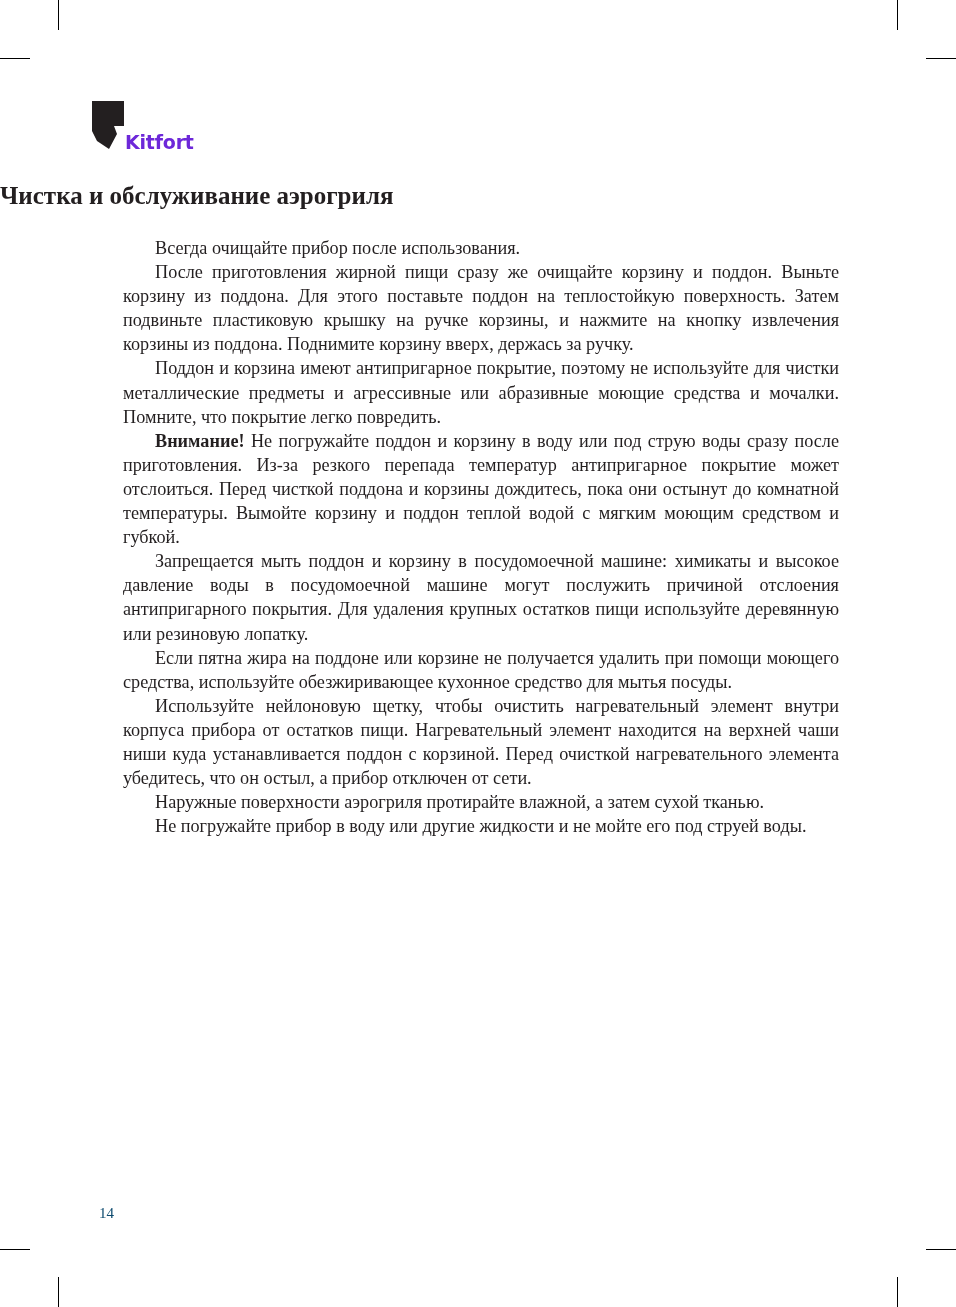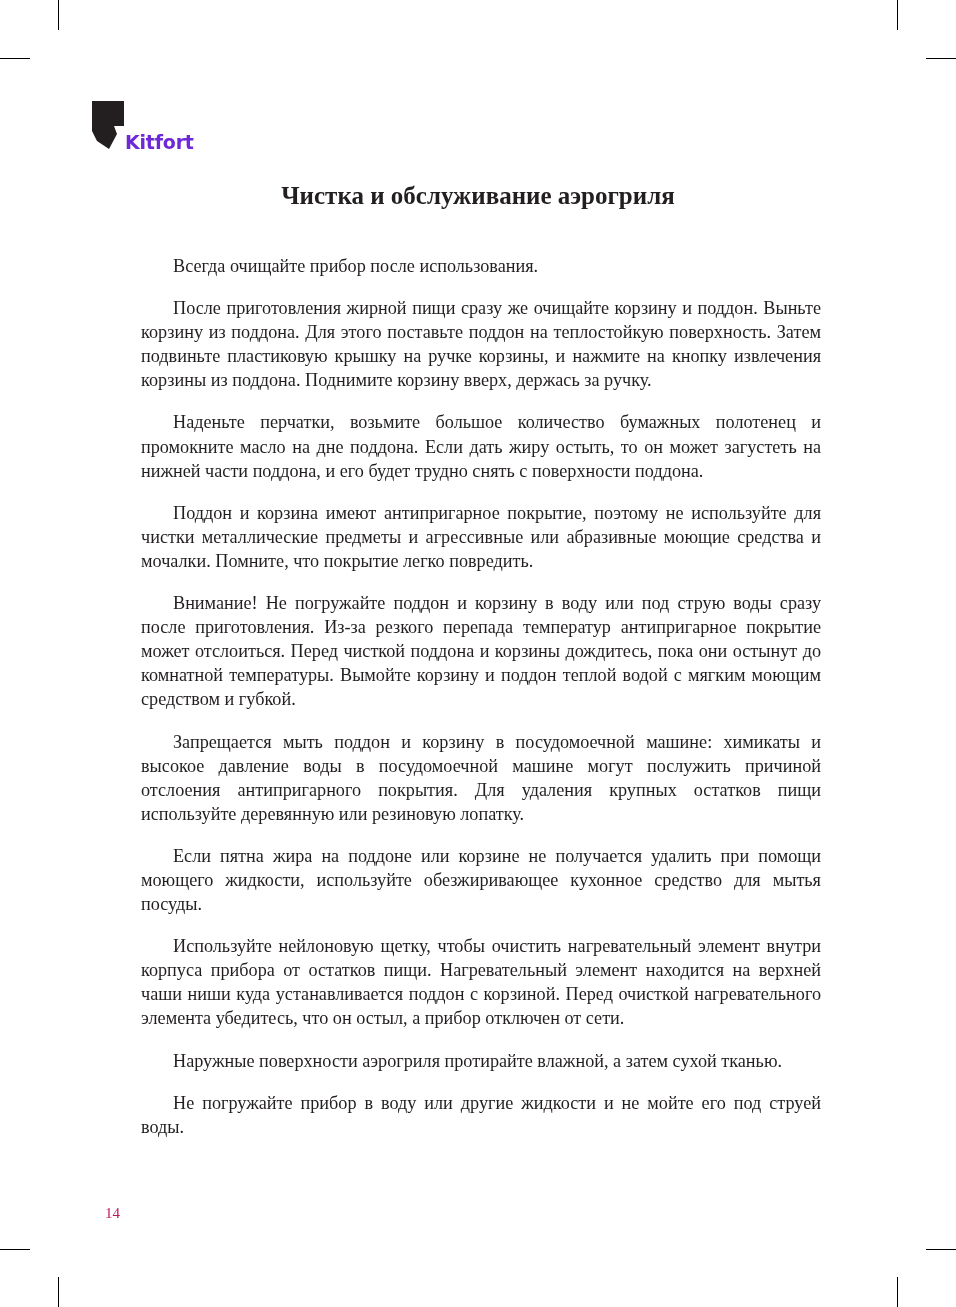--- a/index.html
+++ b/index.html
@@ -1,24 +1,24 @@
 <!DOCTYPE html>
 <html><head>
 <meta charset="utf-8">
 <style>
   html, body { margin: 0; padding: 0; background: #ffffff; }
   body { width: 956px; height: 1307px; position: relative; overflow: hidden; font-family: "Liberation Serif", serif; color: #231f20; }
   .crop { position: absolute; background: #000; }
   .logo { position: absolute; left: 92px; top: 101px; width: 110px; height: 56px; }
   .logo-text { position: absolute; left: 125px; top: 131px; font-family: "DejaVu Sans", sans-serif; font-weight: bold; font-size: 19px; color: #6d28d9; letter-spacing: -0.2px; }
-  .title { position: absolute; left: 0; width: 956px; top: 182px; text-align: center; font-family: "Liberation Serif", serif; font-weight: bold; font-size: 25px; color: #231f20; }
+  .title { position: absolute; left: 0; width: 956px; top: 182px; text-align: left; font-family: "Liberation Serif", serif; font-weight: bold; font-size: 25px; color: #231f20; }
   .body-text { position: absolute; left: 123px; top: 236px; width: 716px; font-size: 18.2px; line-height: 24.1px; text-align: justify; }
-  .body-text p { margin: 18px; text-indent: 32px; }
-  .body-text b { font-weight: normal; }
-  .page-num { position: absolute; left: 105px; top: 1205px; font-size: 15px; color: #be185d; }
+  .body-text p { margin: 0; text-indent: 32px; }
+  .body-text b { font-weight: bold; }
+  .page-num { position: absolute; left: 99px; top: 1205px; font-size: 15px; color: #0c4a6e; }
 </style>
 </head>
 <body>
 
 <div class="crop" style="left:58px;top:0;width:1px;height:30px;"></div>
 <div class="crop" style="left:0;top:58px;width:30px;height:1px;"></div>
 <div class="crop" style="left:897px;top:0;width:1px;height:30px;"></div>
 <div class="crop" style="left:926px;top:58px;width:30px;height:1px;"></div>
 <div class="crop" style="left:0;top:1249px;width:30px;height:1px;"></div>
 <div class="crop" style="left:58px;top:1277px;width:1px;height:30px;"></div>
@@ -30,23 +30,22 @@
     <path d="M0 0 H37 V25 H22 L25 33 L17 48 L5 40 L0 30 Z" fill="#231f20"></path>
   </svg>
 </div>
 <div class="logo-text">Kitfort</div>
 
 <div class="title">Чистка и обслуживание аэрогриля</div>
 
 <div class="body-text">
   <p>Всегда очищайте прибор после использования.</p>
   <p>После приготовления жирной пищи сразу же очищайте корзину и поддон. Выньте корзину из поддона. Для этого поставьте поддон на теплостойкую поверхность. Затем подвиньте пластиковую крышку на ручке корзины, и нажмите на кнопку извлечения корзины из поддона. Поднимите корзину вверх, держась за ручку.</p>
-  <p>Наденьте перчатки, возьмите большое количество бумажных полотенец и промокните масло на дне поддона. Если дать жиру остыть, то он может загустеть на нижней части поддона, и его будет трудно снять с поверхности поддона.</p>
   <p>Поддон и корзина имеют антипригарное покрытие, поэтому не используйте для чистки металлические предметы и агрессивные или абразивные моющие средства и мочалки. Помните, что покрытие легко повредить.</p>
   <p><b>Внимание!</b><span> Не погружайте поддон и корзину в воду или под струю воды сразу после приготовления. Из-за резкого перепада температур антипригарное покрытие может отслоиться. Перед чисткой поддона и корзины дождитесь, пока они остынут до комнатной температуры. Вымойте корзину и поддон теплой водой с мягким моющим средством и губкой.</span></p>
   <p>Запрещается мыть поддон и корзину в посудомоечной машине: химикаты и высокое давление воды в посудомоечной машине могут послужить причиной отслоения антипригарного покрытия. Для удаления крупных остатков пищи используйте деревянную или резиновую лопатку.</p>
-  <p>Если пятна жира на поддоне или корзине не получается удалить при помощи моющего жидкости, используйте обезжиривающее кухонное средство для мытья посуды.</p>
+  <p>Если пятна жира на поддоне или корзине не получается удалить при помощи моющего средства, используйте обезжиривающее кухонное средство для мытья посуды.</p>
   <p>Используйте нейлоновую щетку, чтобы очистить нагревательный элемент внутри корпуса прибора от остатков пищи. Нагревательный элемент находится на верхней чаши ниши куда устанавливается поддон с корзиной. Перед очисткой нагревательного элемента убедитесь, что он остыл, а прибор отключен от сети.</p>
   <p>Наружные поверхности аэрогриля протирайте влажной, а затем сухой тканью.</p>
   <p>Не погружайте прибор в воду или другие жидкости и не мойте его под струей воды.</p>
 </div>
 
 <div class="page-num">14</div>
 
 </body></html>

